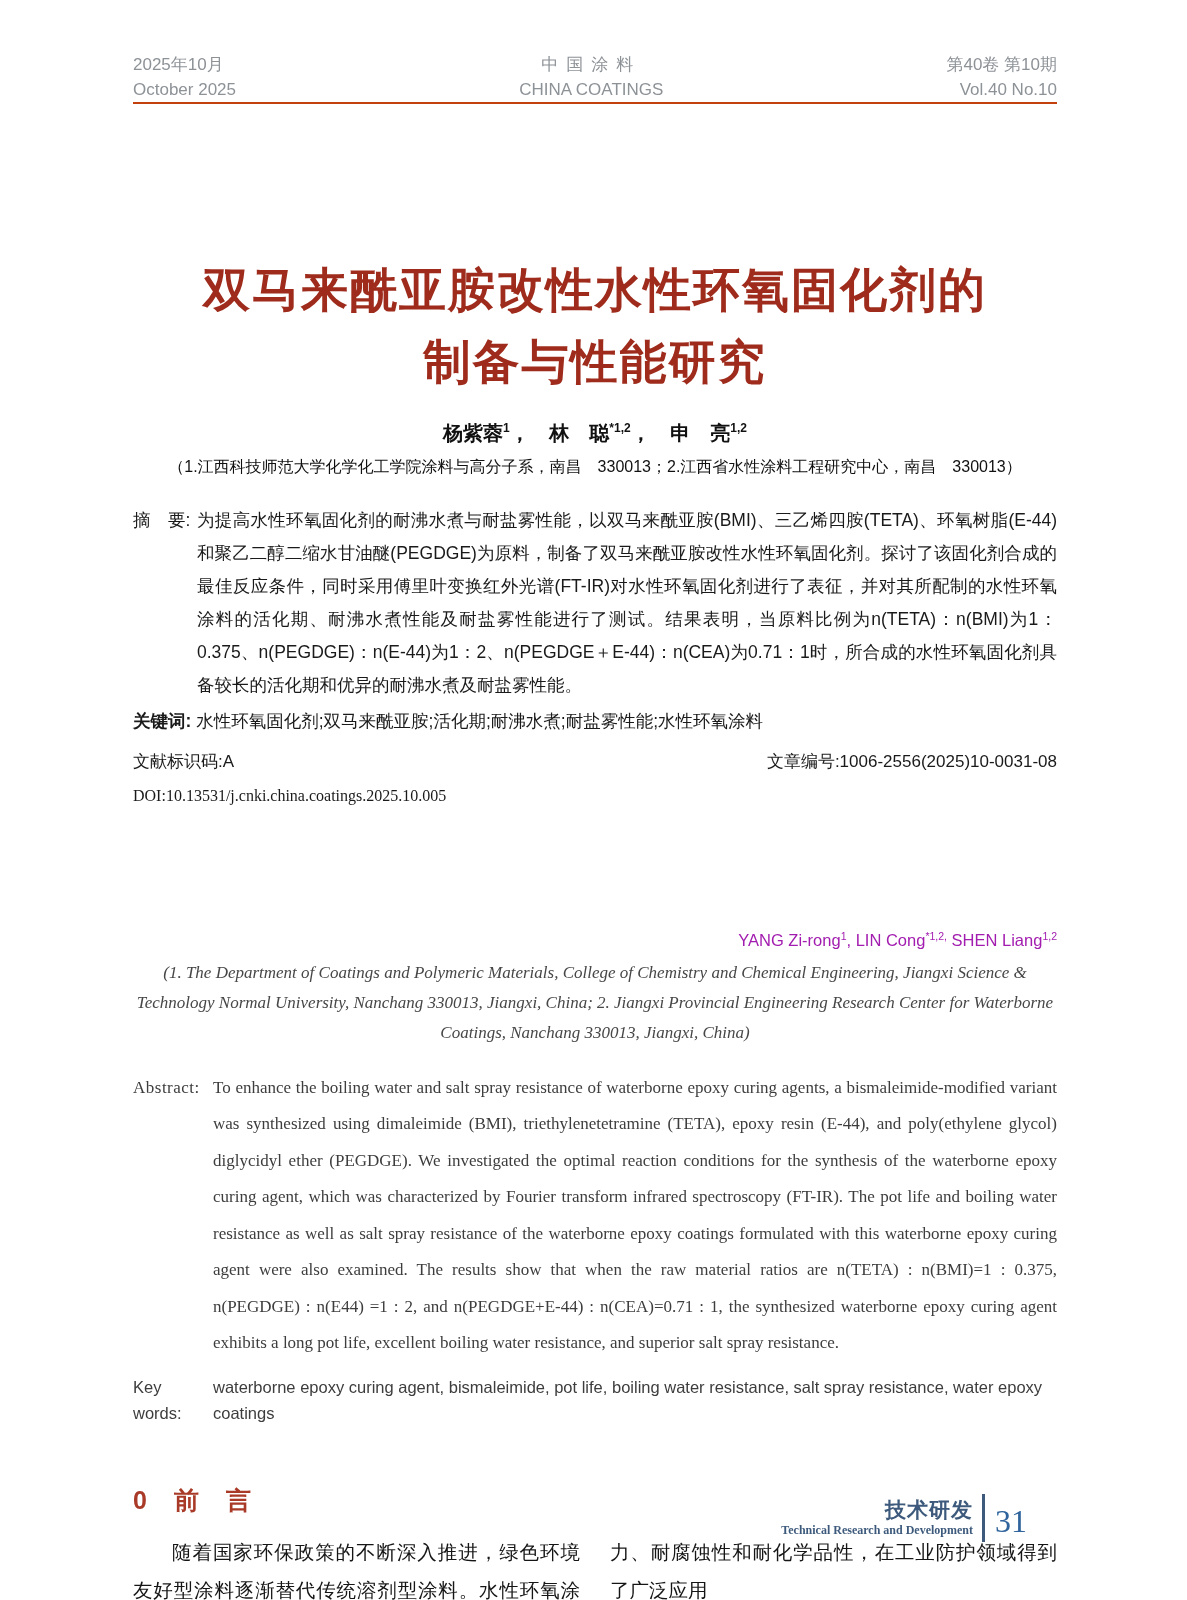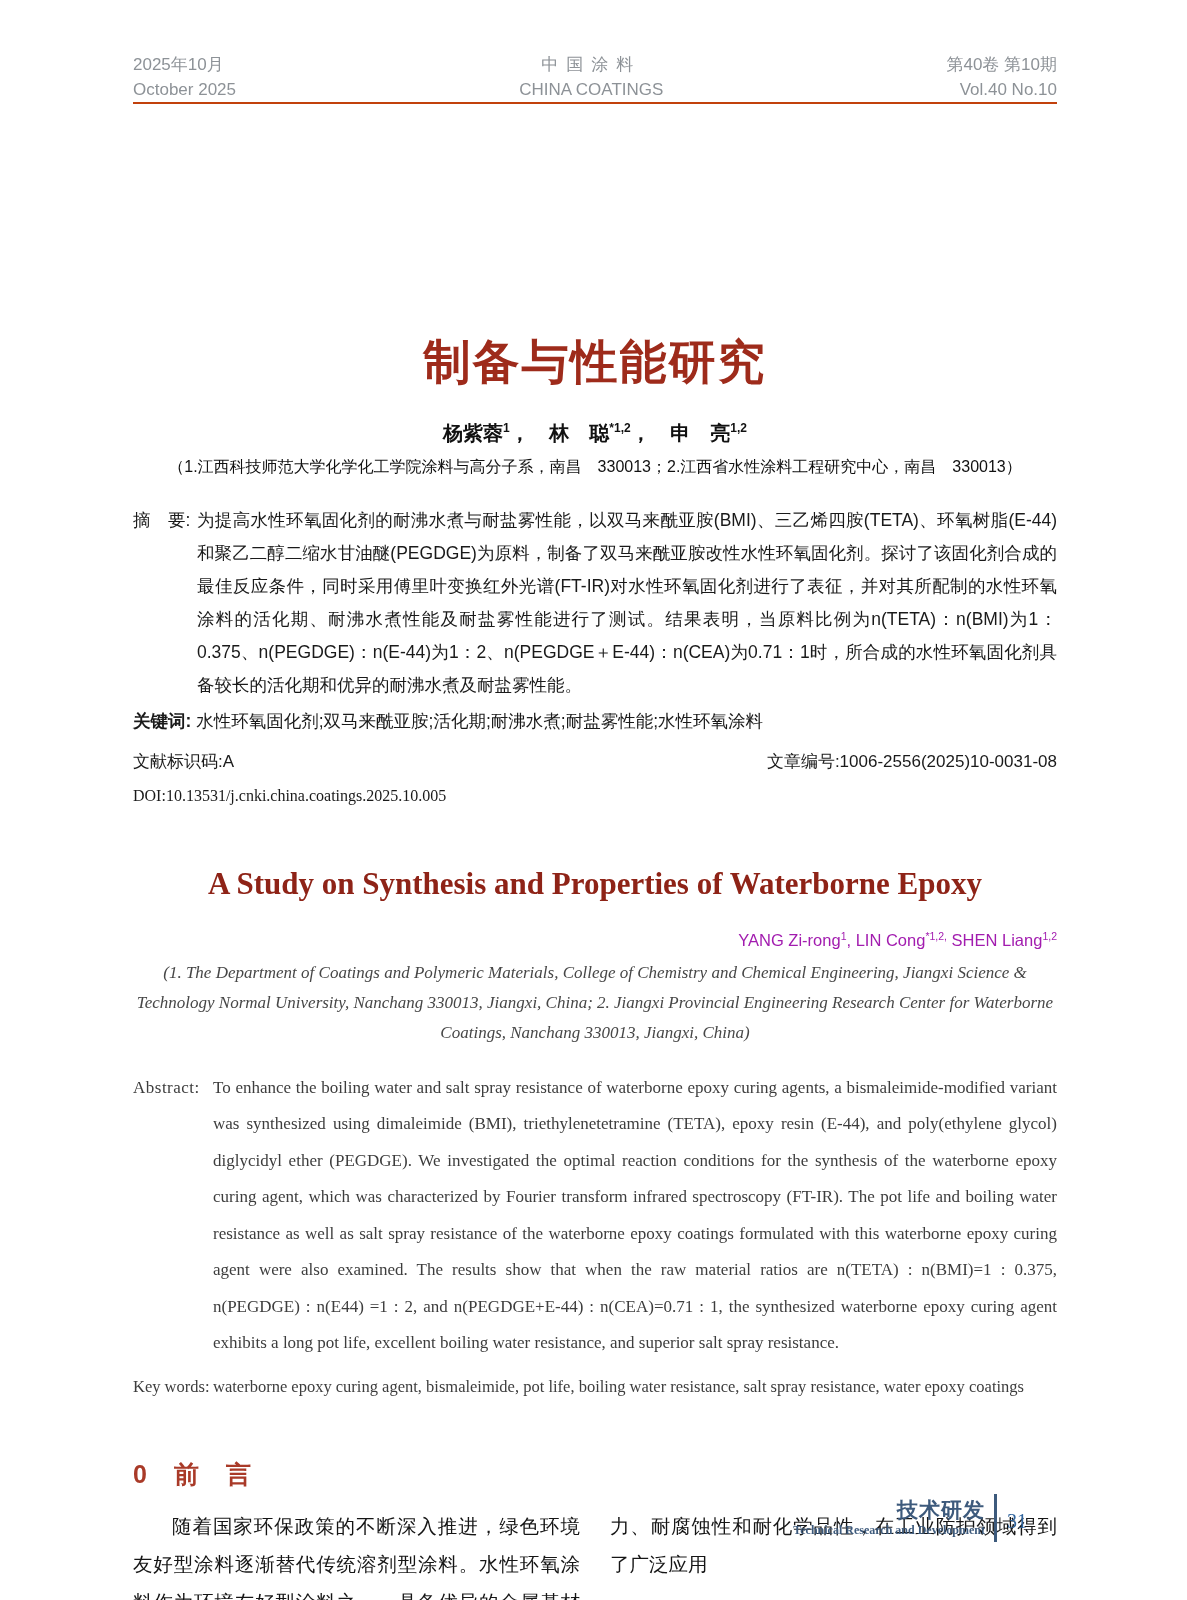--- a/index.html
+++ b/index.html
@@ -64,21 +64,21 @@
   
   .abs-en {
     margin-top:22px; display:flex; color:#3d3d3d;
     font-family:"Liberation Serif","DejaVu Serif",serif;
     font-size:17px; line-height:36.5px;
   }
   .abs-en .lbl { width:80px; flex:0 0 80px; letter-spacing:0.5px; }
   .abs-en .txt { flex:1; text-align:justify; }
   .kw-en {
     margin-top:12px; display:flex; color:#3d3d3d;
-    font-family:Liberation Serif, serif;
+    font-family:Liberation Sans, sans-serif;
     font-size:16.5px; line-height:26px;
   }
   .kw-en .lbl { width:80px; flex:0 0 80px; }
   .kw-en .txt { flex:1; }
 
   
   .sec-head { margin-top:58px; color:#a93a28; font-weight:900; font-size:25px; letter-spacing:1px; }
   .cols { margin-top:16px; display:flex; gap:30px; }
   .cols .col { flex:1; font-size:19.5px; line-height:38px; text-align:justify; color:#151515; }
   .cols .col .indent { text-indent:2em; display:block; }
@@ -86,21 +86,21 @@
   
   .page-footer {
     position:absolute; top:1494px; right:160px;
     display:flex; align-items:center;
   }
   .page-footer .labels { text-align:right; padding-right:9px; }
   .page-footer .cn { color:#3d5a7c; font-weight:900; font-size:21px; line-height:24px; letter-spacing:1px; }
   .page-footer .en { color:#3d5a7c; font-weight:700; font-size:12px; line-height:16px; font-family:"Liberation Serif","DejaVu Serif",serif; }
   .page-footer .vbar { width:3px; height:48px; background:#3d5a7c; }
   .page-footer .num {
-    color:#2f639c; font-size:20px; padding-left:10px; padding-top:6px;
+    color:#2f639c; font-size:32px; padding-left:10px; padding-top:6px;
     font-family:"Liberation Serif","DejaVu Serif",serif;
   }
 </style>
 </head>
 <body>
 
 <div class="page">
 
   <div class="jheader">
     <div class="col c-left">
@@ -111,21 +111,21 @@
       <div class="cn">中国涂料</div>
       <div>CHINA COATINGS</div>
     </div>
     <div class="col c-right">
       <div>第40卷 第10期</div>
       <div>Vol.40  No.10</div>
     </div>
   </div>
 
   <h1 class="title-cn">
-    <br>
+    <span>双马来酰亚胺改性水性环氧固化剂的</span><br>
     <span>制备与性能研究</span>
   </h1>
 
   <div class="authors-cn">
     <span><span>杨紫蓉</span><sup>1</sup><span>，</span></span><span class="gap"></span>
     <span><span>林　聪</span><sup>*1,2</sup><span>，</span></span><span class="gap"></span>
     <span><span>申　亮</span><sup>1,2</sup></span>
   </div>
 
   <div class="affil-cn">（1.江西科技师范大学化学化工学院涂料与高分子系，南昌　330013；2.江西省水性涂料工程研究中心，南昌　330013）</div>
@@ -141,21 +141,21 @@
   </div>
 
   <div class="meta-row">
     <div class="m2">文献标识码:A</div>
     <div class="m3">文章编号:1006-2556(2025)10-0031-08</div>
   </div>
 
   <div class="doi-line">DOI:10.13531/j.cnki.china.coatings.2025.10.005</div>
 
   <h2 class="title-en">
-    <span>A Study on Synthesis and Properties of Waterborne Epoxy</span><br>
+    <br>
   </h2>
 
   <div class="authors-en">
     <span><span>YANG Zi-rong</span><sup>1</sup><span>, </span></span>
     <span><span>LIN Cong</span><sup>*1,2,</sup><span> </span></span>
     <span><span>SHEN Liang</span><sup>1,2</sup></span>
   </div>
 
   <div class="affil-en">(1. The Department of Coatings and Polymeric Materials, College of Chemistry and Chemical Engineering, Jiangxi Science &amp; Technology Normal University, Nanchang 330013, Jiangxi, China; 2. Jiangxi Provincial Engineering Research Center for Waterborne Coatings, Nanchang 330013, Jiangxi, China)</div>
 

